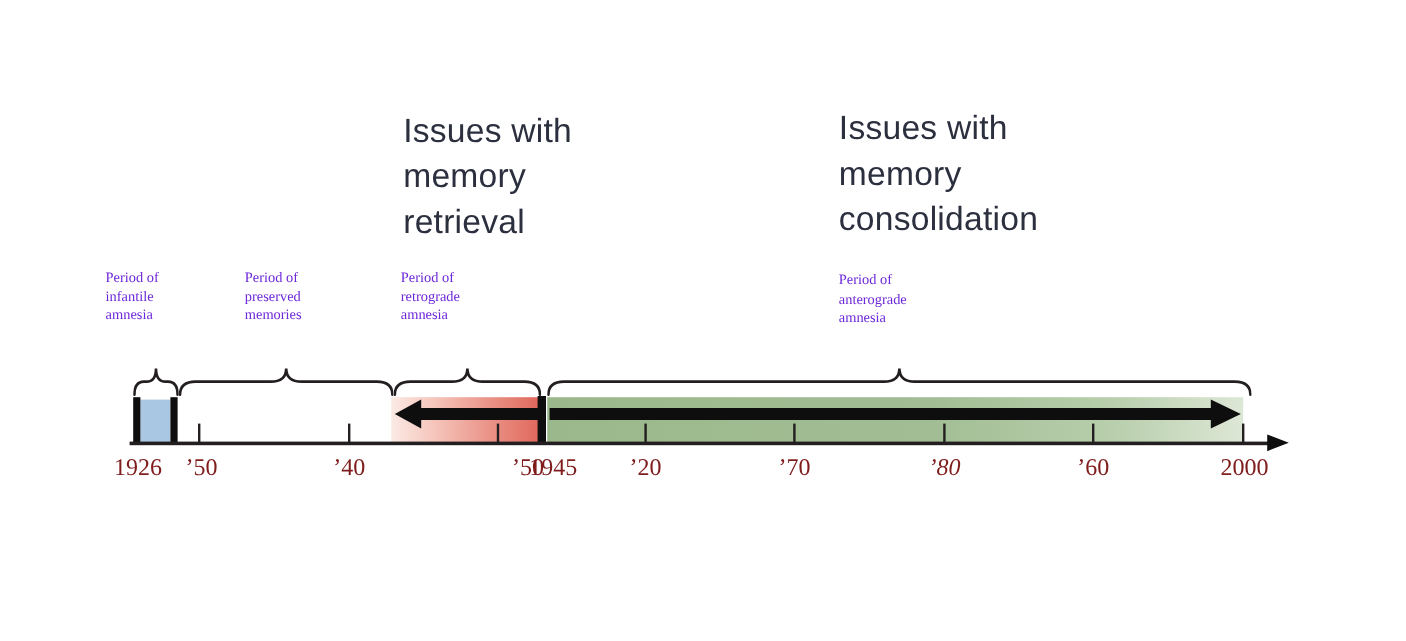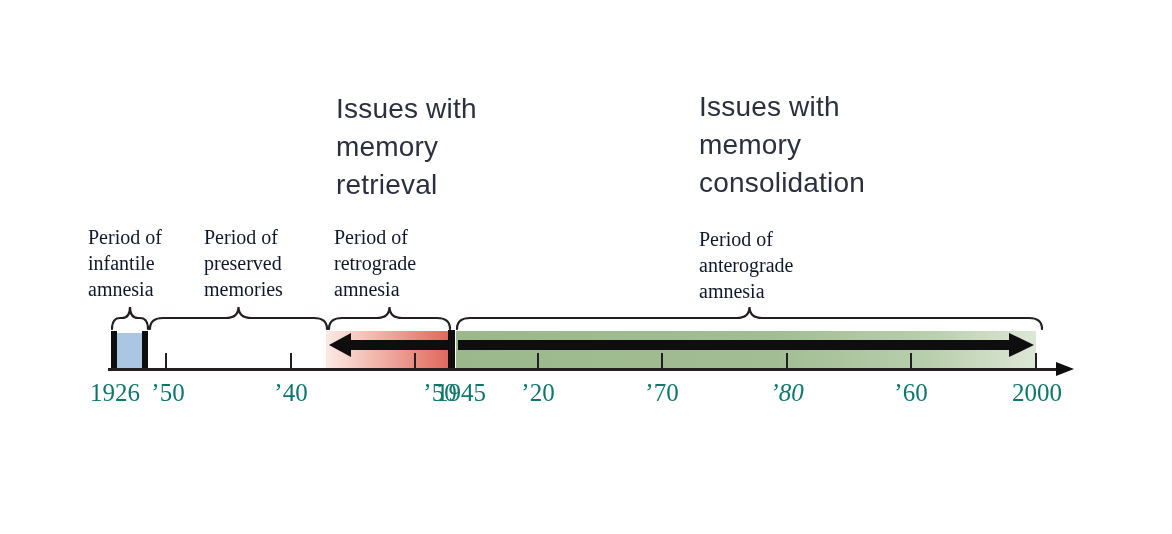--- a/index.html
+++ b/index.html
@@ -24,23 +24,23 @@
     font-size: 28px;
     line-height: 1.36;
     color: #2b2f3e;
     white-space: pre-line;
     letter-spacing: 0.2px;
   }
 
   
   .period-label {
     font-family: "Liberation Serif", serif;
-    font-size: 20px;
+    font-size: 12px;
     line-height: 1.3;
-    color: #0f172a;
+    color: #6d28d9;
     white-space: pre-line;
   }
 
   
   .brace svg { display: block; }
   .brace path {
     fill: none;
     stroke: #231f20;
     stroke-width: 2.2;
     stroke-linecap: round;
@@ -83,22 +83,22 @@
   .arrow-head-right {
     width: 0; height: 0;
     border-left: 25px solid #0e0e0e;
     border-top: 12px solid transparent;
     border-bottom: 12px solid transparent;
   }
 
   
   .year-label {
     font-family: "Liberation Serif", serif;
-    font-size: 25px;
-    color: #0f766e;
+    font-size: 20px;
+    color: #7f1d1d;
     transform: translateX(-50%);
     white-space: nowrap;
     text-align: center;
   }
 
   
   .event-label {
     font-family: "Liberation Serif", serif;
     font-size: 24px;
     line-height: 1.28;

